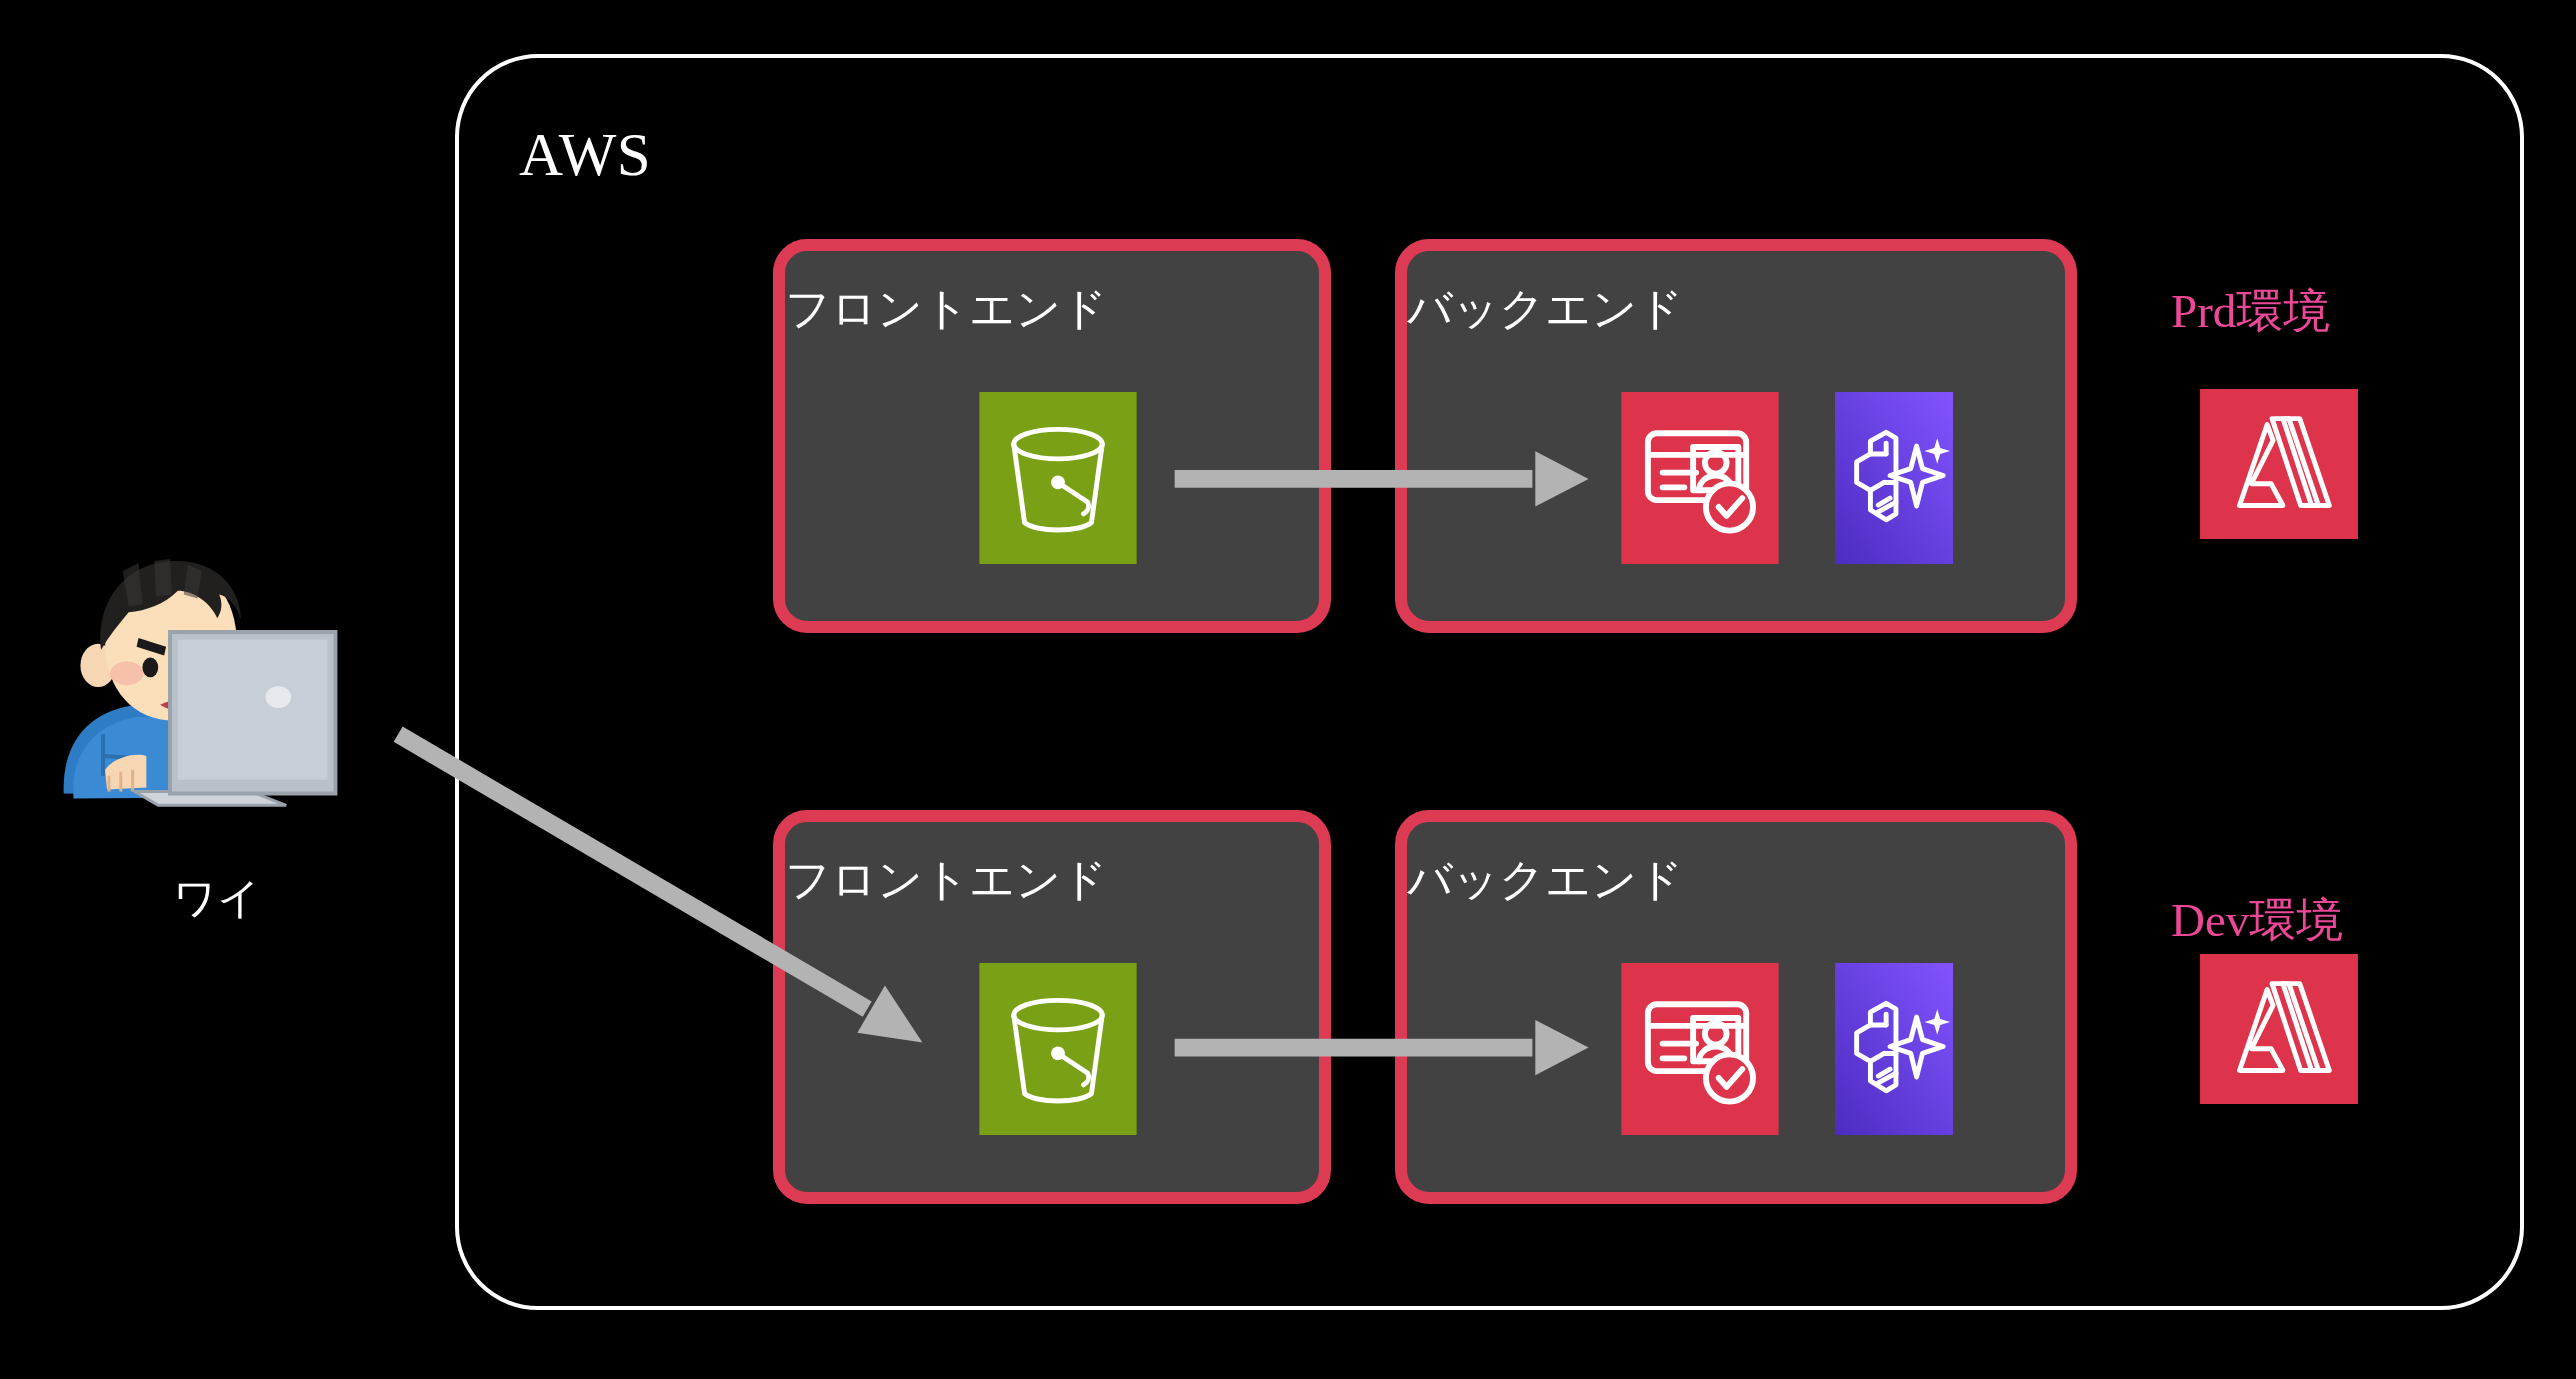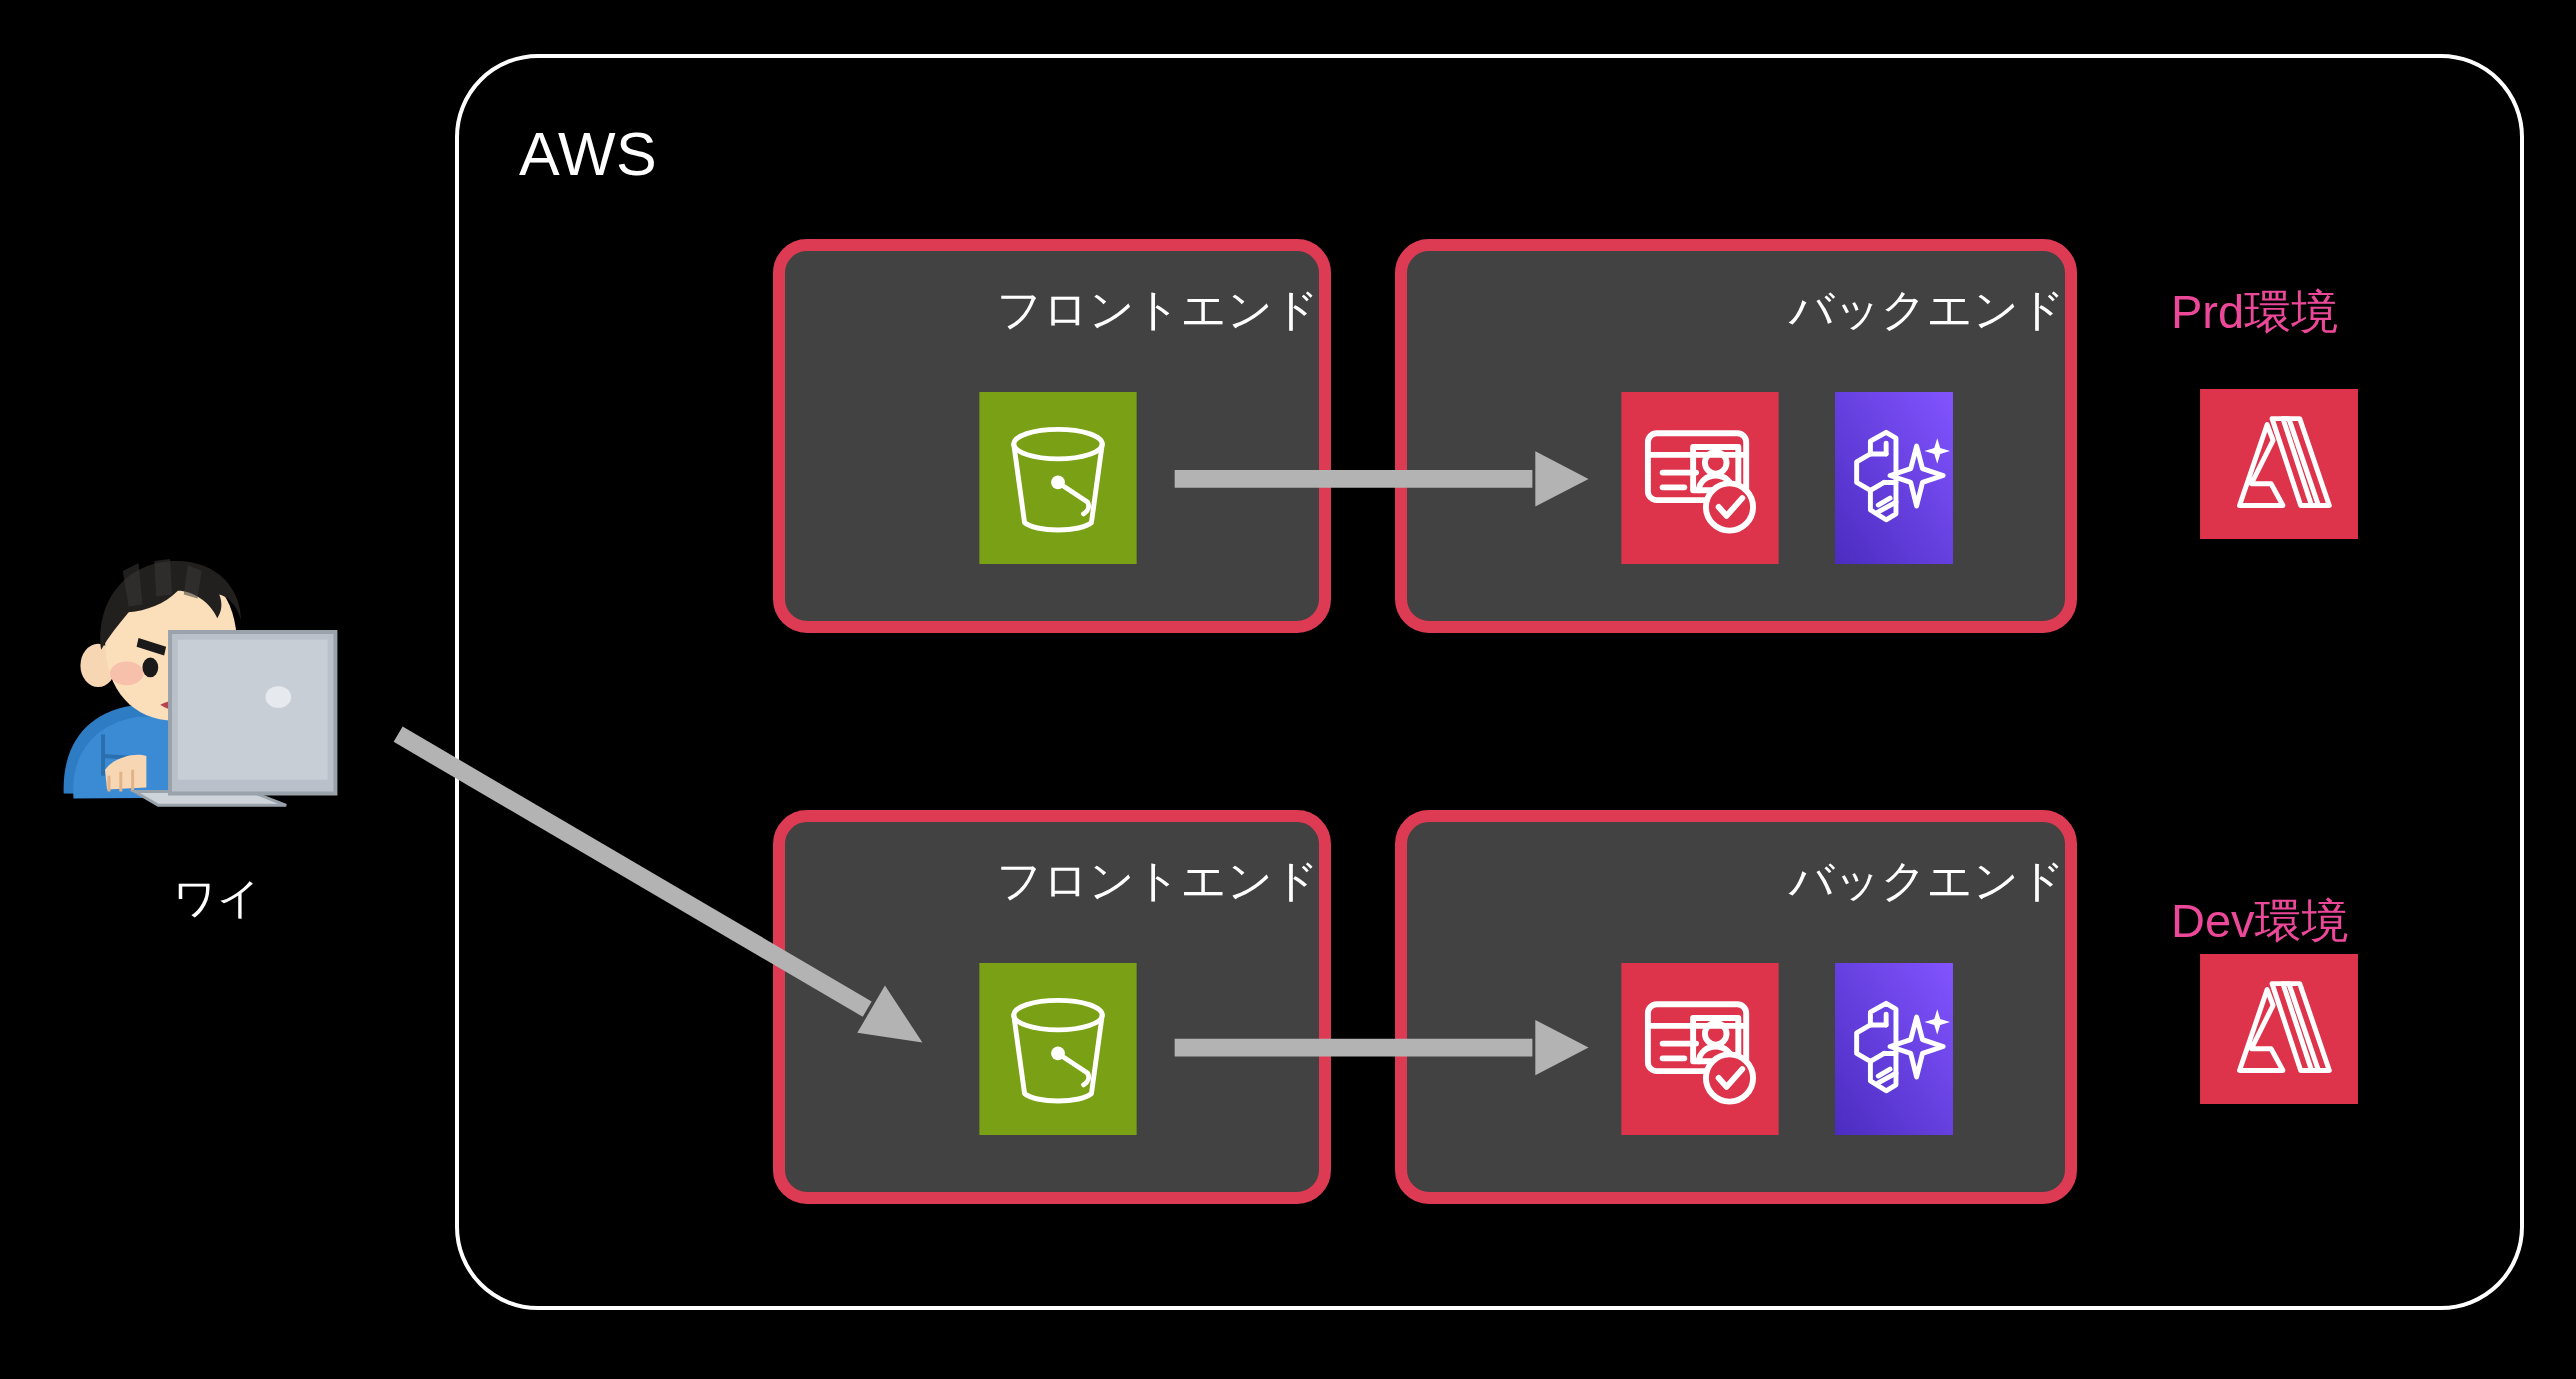--- a/index.html
+++ b/index.html
@@ -13,20 +13,21 @@
     position: relative;
     overflow: hidden;
     font-family: "Liberation Sans", "DejaVu Sans", sans-serif;
     background: #000000;
   }
 
   .stage {
     position: absolute;
     inset: 0;
     background: #000000;
+    font-family: Liberation Serif, serif;
   }
 
   
   .aws-boundary {
     position: absolute;
     left: 455px;
     top: 54px;
     width: 2069px;
     height: 1256px;
     border: 4px solid #ffffff;
@@ -50,21 +51,21 @@
     box-sizing: border-box;
     background: #424242;
     border: 12px solid #dd3b53;
     border-radius: 34px;
   }
   .group-title {
     position: absolute;
     top: 34px;
     left: 0;
     width: 100%;
-    text-align: right;
+    text-align: left;
     font-size: 45px;
     color: #ffffff;
     line-height: 1.1;
     white-space: nowrap;
   }
 
   .fe-prd { left: 773px;  top: 239px;  width: 558px; height: 394px; }
   .be-prd { left: 1395px; top: 239px;  width: 682px; height: 394px; }
   .fe-dev { left: 773px;  top: 810px;  width: 558px; height: 394px; }
   .be-dev { left: 1395px; top: 810px;  width: 682px; height: 394px; }

